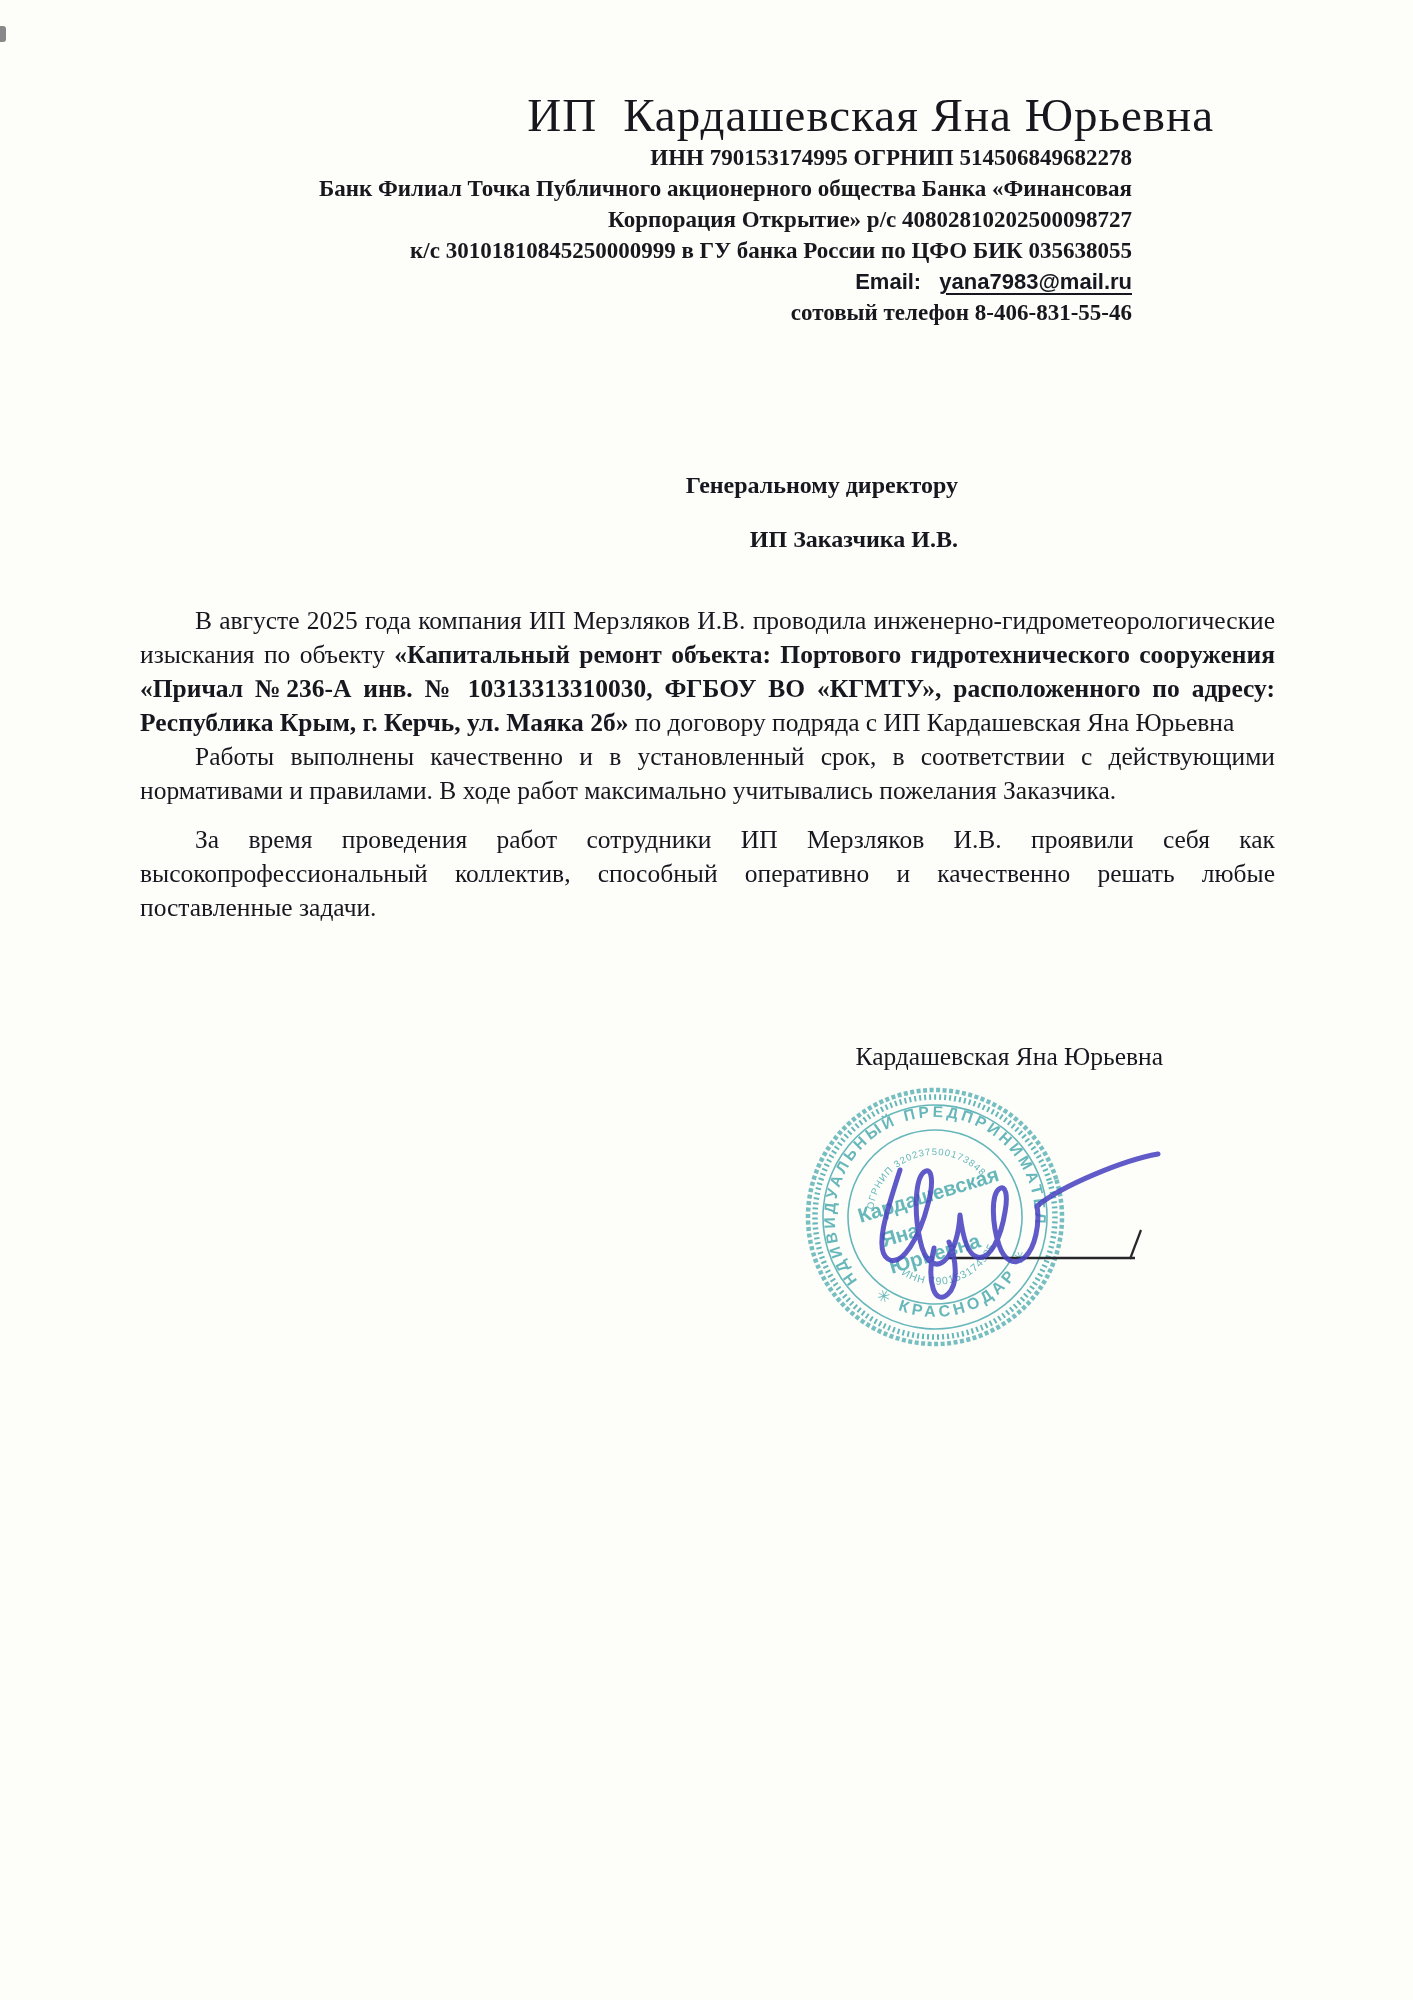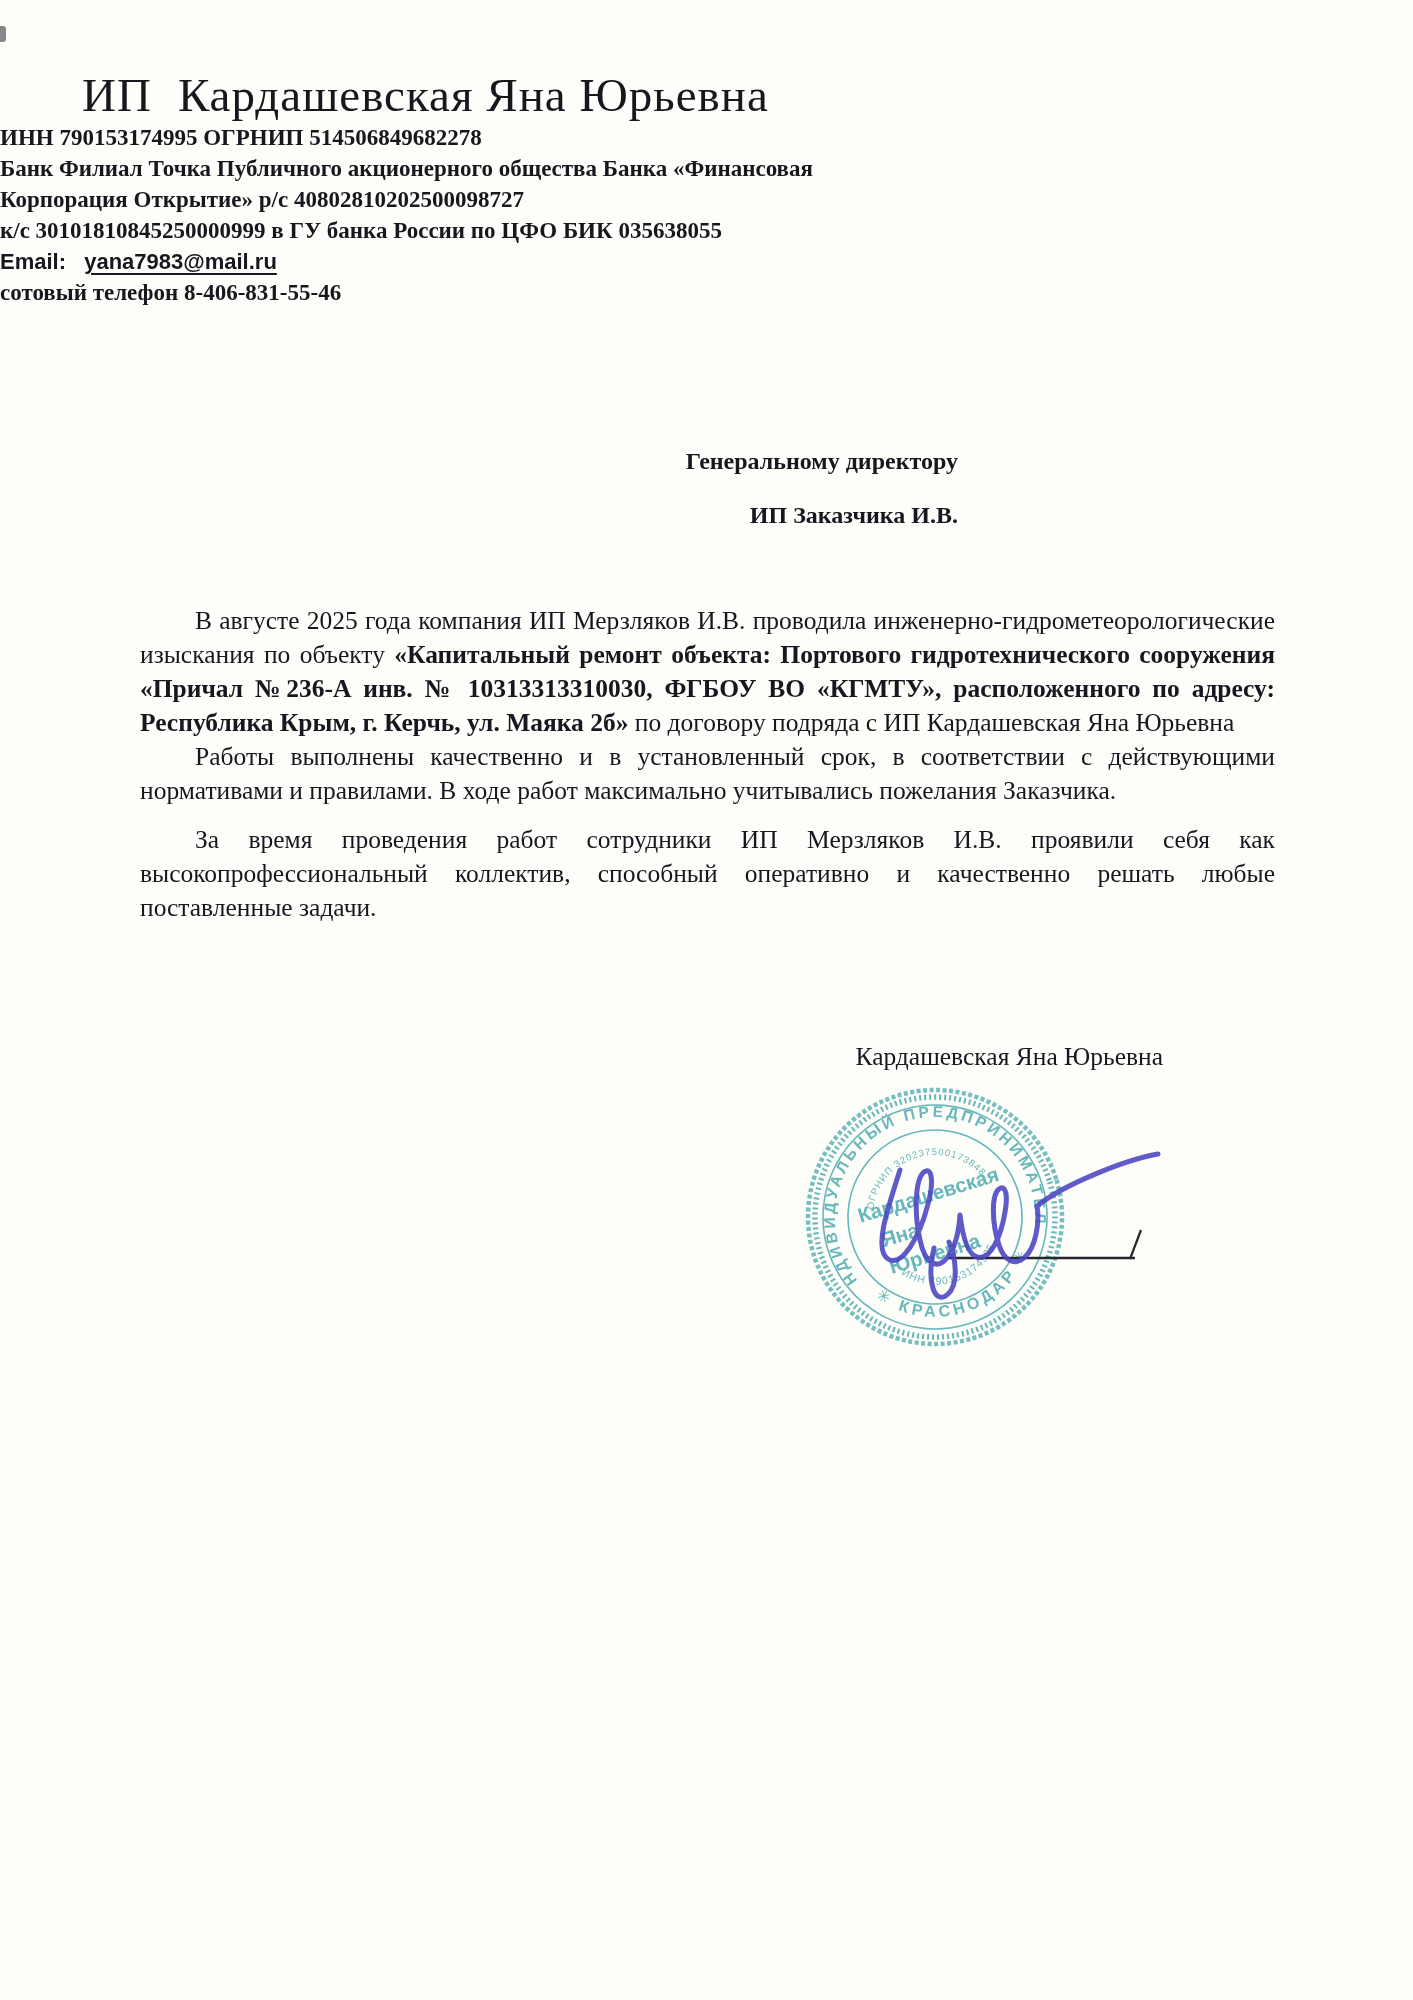--- a/index.html
+++ b/index.html
@@ -1,28 +1,28 @@
 <!DOCTYPE html>
 <html lang="ru"><head>
 <meta charset="utf-8">
 <style>
   html,body{margin:0;padding:0;}
   body{background:#ffffff;font-family:"Liberation Serif","DejaVu Serif",serif;}
   .page{position:relative;width:1413px;height:2000px;background:#fdfdfa;overflow:hidden;color:#17171f;}
 
   
-  .letterhead{position:absolute;left:0;top:68px;width:1132px;text-align:left;}
+  .letterhead{position:absolute;left:0;top:88px;width:1132px;text-align:right;}
   .lh-title{font-size:47px;font-weight:normal;letter-spacing:1px;white-space:nowrap;transform:translateX(82px);color:#17171d;}
   .lh-title .ip{margin-right:26px;}
   .lh-line{font-size:23px;font-weight:bold;line-height:31px;color:#17171d;}
   .lh-email{font-family:"Liberation Sans","DejaVu Sans",sans-serif;font-size:22px;font-weight:bold;line-height:31px;}
   .lh-email .addr{text-decoration:underline;text-underline-offset:4px;margin-left:12px;}
 
   
-  .addressee{position:absolute;top:448px;right:455px;text-align:right;font-weight:bold;font-size:24px;}
+  .addressee{position:absolute;top:472px;right:455px;text-align:right;font-weight:bold;font-size:24px;}
   .addressee div{margin-bottom:27px;}
 
   
   .body-text{position:absolute;left:140px;top:604px;width:1135px;font-size:25.5px;line-height:34px;text-align:justify;}
   .body-text p{margin:0;text-indent:55px;}
   .body-text p.sp{margin-top:15px;}
   .b{font-weight:bold;}
 
   
   .sig-name{position:absolute;top:1042px;right:250px;font-size:25.5px;}

